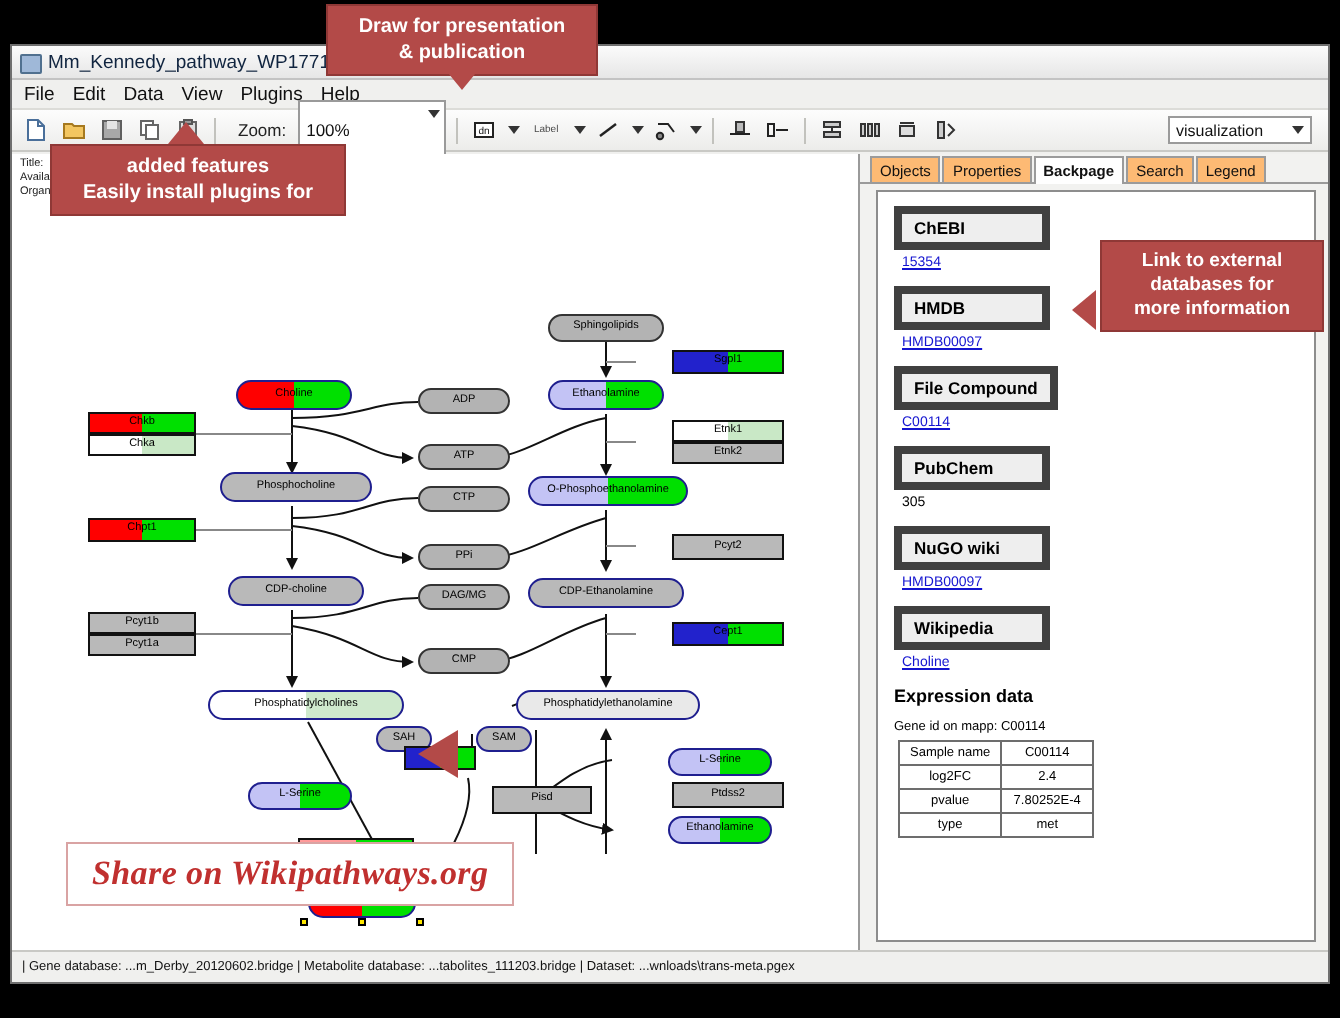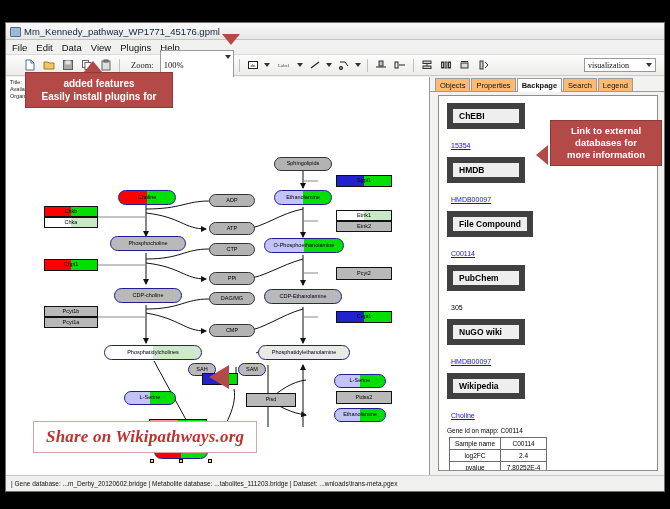--- a/index.html
+++ b/index.html
@@ -36,23 +36,22 @@
     height: 15px; background: #f0f0ee;
     display: flex; align-items: center; gap: 9px;
     padding-left: 6px; font-size: 9.5px; color: #101010;
     border-bottom: 1px solid #dcdcd8;
   }
   .menubar span { cursor: default; }
 
   .toolbar {
     height: 21px; background: linear-gradient(#fdfdfd,#ececea);
     border-bottom: 1px solid #c9c9c5;
-    display: flex; align-items: center; gap: 3px; padding: 0 16px;
+    display: flex; align-items: center; gap: 3px; padding: 0 4px;
     position: relative;
-    font-family: Liberation Serif, serif;
   }
   .tbtn {
     width: 16px; height: 16px; position: relative;
     display: inline-flex; align-items: center; justify-content: center;
     font-size: 9px; color: #4a4a4a;
   }
   .tsep { width:1px; height:13px; background:#c2c2bd; margin:0 2px; }
   .zoom-label { font-size: 8.5px; color:#222; margin-left:6px; margin-right:3px; }
   .zoom-combo {
     width: 74px; height: 30px; background:#fff; border:1px solid #9a9a9a;
@@ -118,23 +117,23 @@
     font-size:7.5px; padding:2px 4px 1px 4px; background:#fdba74;
     border:1px solid #9b9b9b; border-bottom:none; color:#111; line-height:9px;
   }
   .tab.active { background:#fff; font-weight:bold; position:relative; top:1px; padding-bottom:2px; }
 
   .backpage {
     flex:1; background:#fff; margin:3px 6px 4px 8px; border:1px solid #8d8d8d;
     padding:7px 8px; overflow:hidden; position:relative;
   }
   .db-head {
-    display:inline-block; min-width:78px; border:6px solid #404040;
+    display:inline-block; min-width:78px; border:4px solid #404040;
     background:#eeeeee; font-size:8.5px; font-weight:bold; color:#000;
-    padding:2px 6px; margin-bottom:13px;
+    padding:2px 6px; margin-bottom:3px;
   }
   .db-link { font-size:7px; color:#1414d0; text-decoration:underline; display:block; margin:0 0 8px 4px; }
   .db-plain { font-size:7px; color:#000; display:block; margin:0 0 8px 4px; }
   .exp-title { font-size:9px; font-weight:bold; color:#000; margin:2px 0 7px 0; }
   .gene-id { font-size:6.5px; color:#000; margin-bottom:3px; }
   table.exp { border-collapse:collapse; margin-left:2px; }
   table.exp td {
     border:1px solid #6d6d6d; font-size:6.5px; text-align:center;
     padding:2px 5px; color:#000; min-width:46px; height:11px;
   }
@@ -537,20 +536,21 @@
 
           <div class="db-head">PubChem</div>
           <span class="db-plain">305</span>
 
           <div class="db-head">NuGO wiki</div>
           <a class="db-link" href="#">HMDB00097</a>
 
           <div class="db-head">Wikipedia</div>
           <a class="db-link" href="#">Choline</a>
 
+          <div class="exp-title">Expression data</div>
           <div class="gene-id">Gene id on mapp: C00114</div>
 
           <table class="exp">
             <tbody>
                 <tr>
               <td>Sample name</td>
               <td>C00114</td>
             </tr>
             <tr>
               <td>log2FC</td>
@@ -568,20 +568,24 @@
             </table>
         </div>
       </div>
     </div>
 
     <div class="statusbar">
       <span class="cell">| Gene database: ...m_Derby_20120602.bridge | Metabolite database: ...tabolites_111203.bridge | Dataset: ...wnloads\trans-meta.pgex</span>
     </div>
   </div>
 
+  <div class="callout" style="left:163px; top:2px; width:136px;">
+    <div>Draw for presentation</div>
+    <div>&amp; publication</div>
+  </div>
   <div class="arrow-down" style="left:222px; top:34px;"></div>
 
   <div class="callout" style="left:25px; top:72px; width:148px;">
     <div>added features</div>
     <div>Easily install plugins for</div>
   </div>
   <div class="arrow-up" style="left:84px; top:61px;"></div>
 
   <div class="callout" style="left:550px; top:120px; width:112px; font-size:9.5px; line-height:12px;">
     <div>Link  to external</div>

